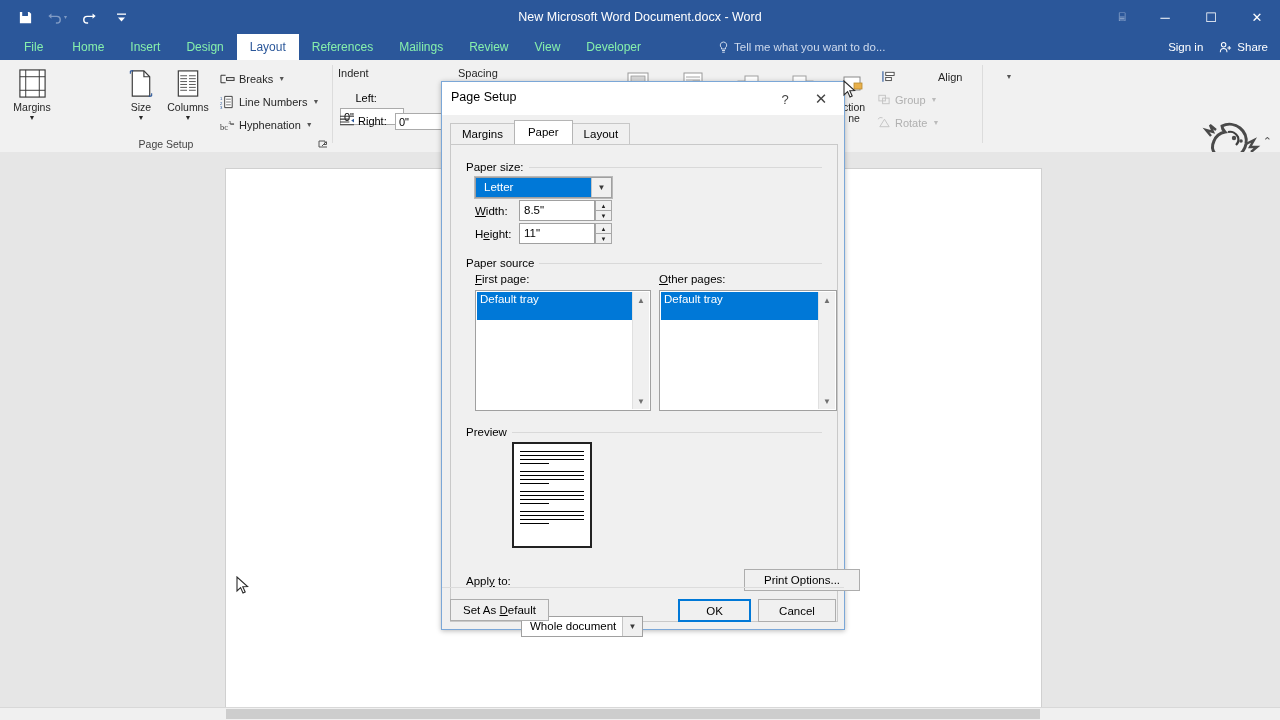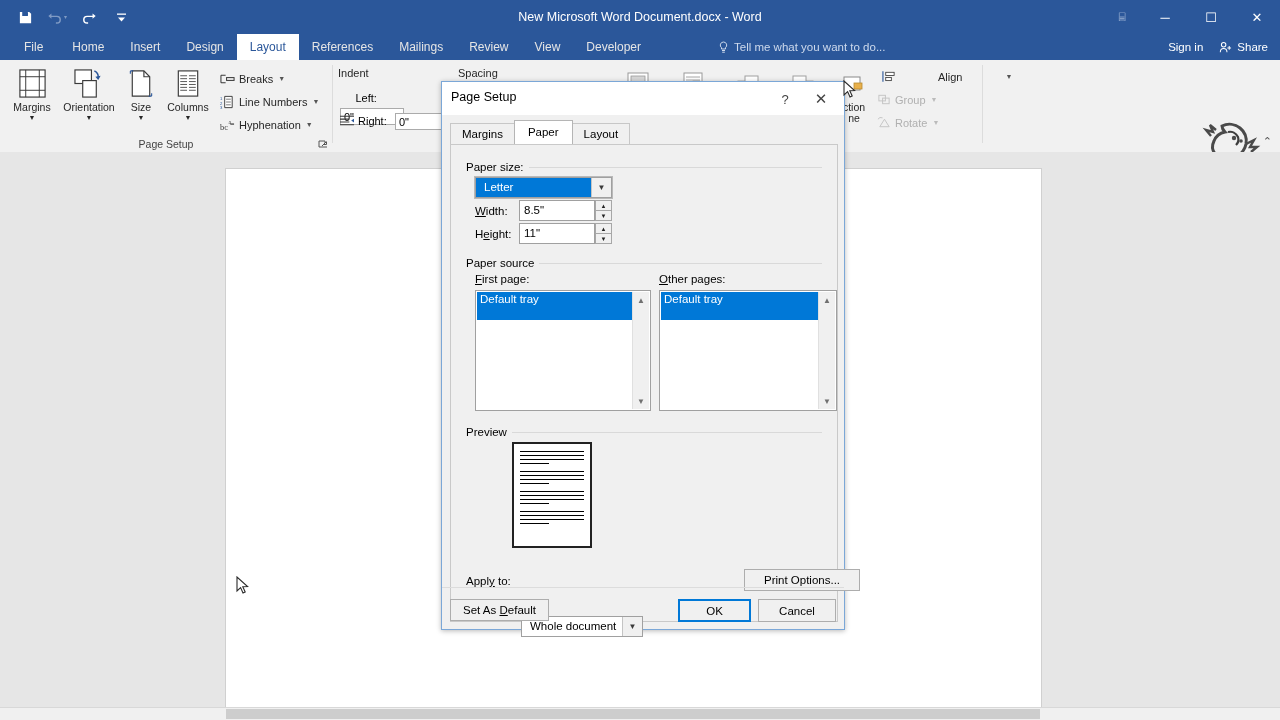--- a/index.html
+++ b/index.html
@@ -21,21 +21,21 @@
   .win-title{position:absolute;left:0;top:0;width:1280px;height:34px;line-height:34px;
     text-align:center;color:#fff;font-size:12.5px;pointer-events:none;}
   .win-ctrls{position:absolute;right:0;top:0;height:34px;display:flex;align-items:center;}
   .win-btn{width:46px;height:34px;display:flex;align-items:center;justify-content:center;
     color:#fff;font-size:13px;}
   .win-btn.ribbonopt{width:40px;font-size:12px;color:#c9d6ea;}
 
   
   .tabbar{position:absolute;left:0;top:34px;width:1280px;height:26px;background:#2b579a;}
   .tabs{position:absolute;left:8px;top:0;height:26px;display:flex;align-items:flex-end;}
-  .tab{height:26px;line-height:26px;padding:0 13px;color:#e5e5e5;font-size:12px;white-space:nowrap;}
+  .tab{height:26px;line-height:26px;padding:0 13px;color:#86efac;font-size:12px;white-space:nowrap;}
   .tab.file{padding:0 16px;}
   .tab.active{background:#fff;color:#2b579a;}
   .tellme{position:absolute;left:718px;top:0;height:26px;line-height:26px;color:#cdd9ec;
     font-size:11.5px;display:flex;align-items:center;gap:5px;}
   .bulb{display:inline-block;width:11px;height:13px;}
   .acct{position:absolute;right:0;top:0;height:26px;display:flex;align-items:center;gap:0;}
   .signin{color:#fff;font-size:11.5px;padding:0 10px;line-height:26px;}
   .share{color:#fff;font-size:11.5px;padding:0 12px 0 6px;line-height:26px;display:flex;align-items:center;gap:5px;}
 
   
@@ -222,32 +222,20 @@
 
     <div class="rgroup" style="left:0;width:332px;">
       <div class="bigbtn" style="left:4px;">
         <span class="ic">
           <svg width="31" height="31" viewBox="0 0 32 32">
               <rect x="3" y="2" width="26" height="28" fill="#fff" stroke="#3a3a3a" stroke-width="1.2"></rect>
               <path d="M3 9 h26 M3 23 h26 M9 2 v28 M23 2 v28" stroke="#3a3a3a" stroke-width="1"></path>
             </svg>
         </span>
         <span class="lb">Margins</span>
-        <span class="car">▼</span>
-      </div>
-      <div class="bigbtn" style="left:58px;width:62px;">
-        <span class="ic">
-          <svg width="33" height="31" viewBox="0 0 34 32">
-              <rect x="2" y="2" width="17" height="14" fill="#fff" stroke="#3a3a3a" stroke-width="1.2"></rect>
-              <rect x="10" y="13" width="14" height="17" fill="#fff" stroke="#3a3a3a" stroke-width="1.2"></rect>
-              <path d="M22 3 a7 7 0 0 1 4 7" fill="none" stroke="#2b579a" stroke-width="1.6"></path>
-              <path d="M28.5 8 l-2.5 4.5 l-3-3.5 z" fill="#2b579a"></path>
-            </svg>
-        </span>
-        <span class="lb">Orientation</span>
         <span class="car">▼</span>
       </div>
       <div class="bigbtn" style="left:118px;width:46px;">
         <span class="ic">
           <svg width="28" height="31" viewBox="0 0 28 32">
               <path d="M5 3 h12 l6 6 v20 H5z" fill="#fff" stroke="#3a3a3a" stroke-width="1.2"></path>
               <path d="M17 3 v6 h6" fill="none" stroke="#3a3a3a" stroke-width="1.2"></path>
               <path d="M3 3 h3 M3 3 v3 M25 29 h-3 M25 29 v-3" stroke="#2b579a" stroke-width="1.1"></path>
             </svg>
         </span>

